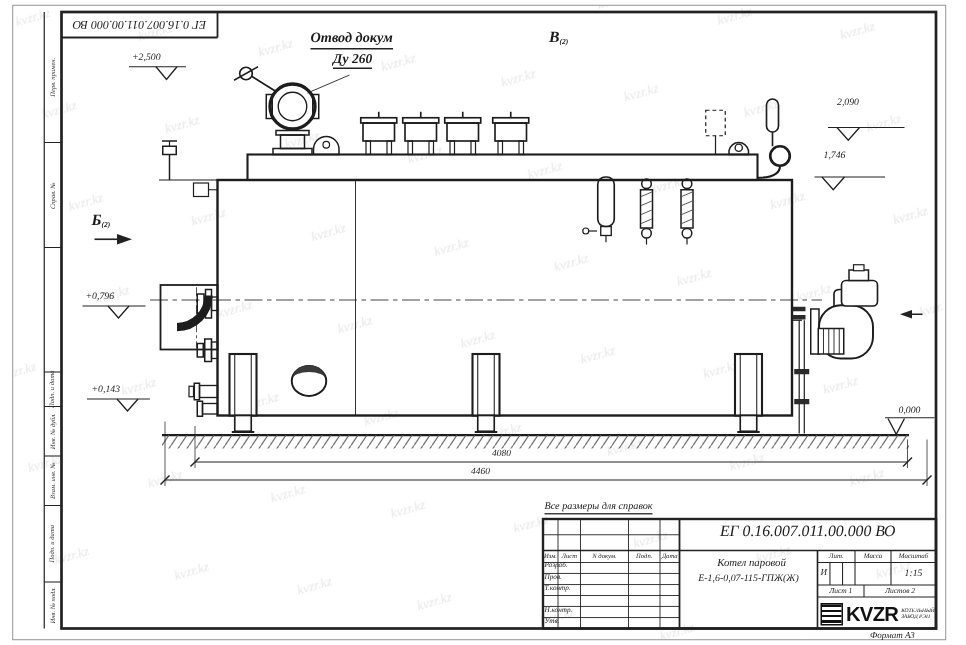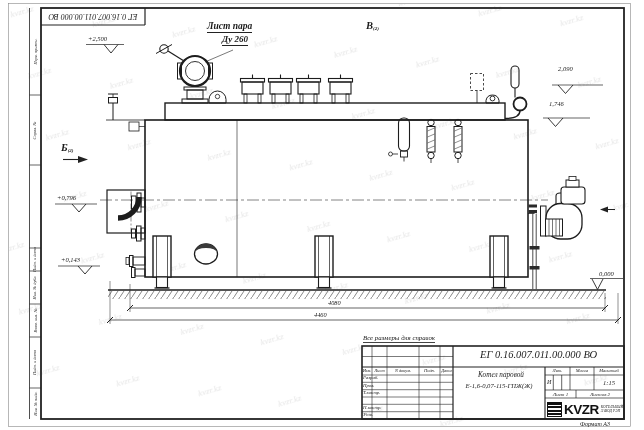--- a/index.html
+++ b/index.html
@@ -344,21 +344,21 @@
 <div class="vcell" style="top:304px;height:33px;">
       <span>Взам. инв. №</span>
     </div>
 <div class="vcell" style="top:337px;height:51px;">
       <span>Подп. и дата</span>
     </div>
 <div class="vcell" style="top:388px;height:31px;">
       <span>Инв. № подл.</span>
     </div>
 
-<div class="t b shelf" style="left:207px;top:22px;font-size:9.5px;">Лист пара</div>
+<div class="t b shelf" style="left:207px;top:22px;font-size:9.5px;">Отвод докум</div>
 <div class="t b shelf" style="left:222px;top:35px;font-size:9px;">Ду 260</div>
 
 <div class="t b" style="left:366px;top:21px;font-size:10.5px;">
   <span>В</span><span class="sub">(2)</span>
 </div>
 <div class="t b" style="left:61px;top:143px;font-size:10.5px;">
   <span>Б</span><span class="sub">(2)</span>
 </div>
 
 <div class="t" style="left:88px;top:35.5px;font-size:6.5px;">+2,500</div>

